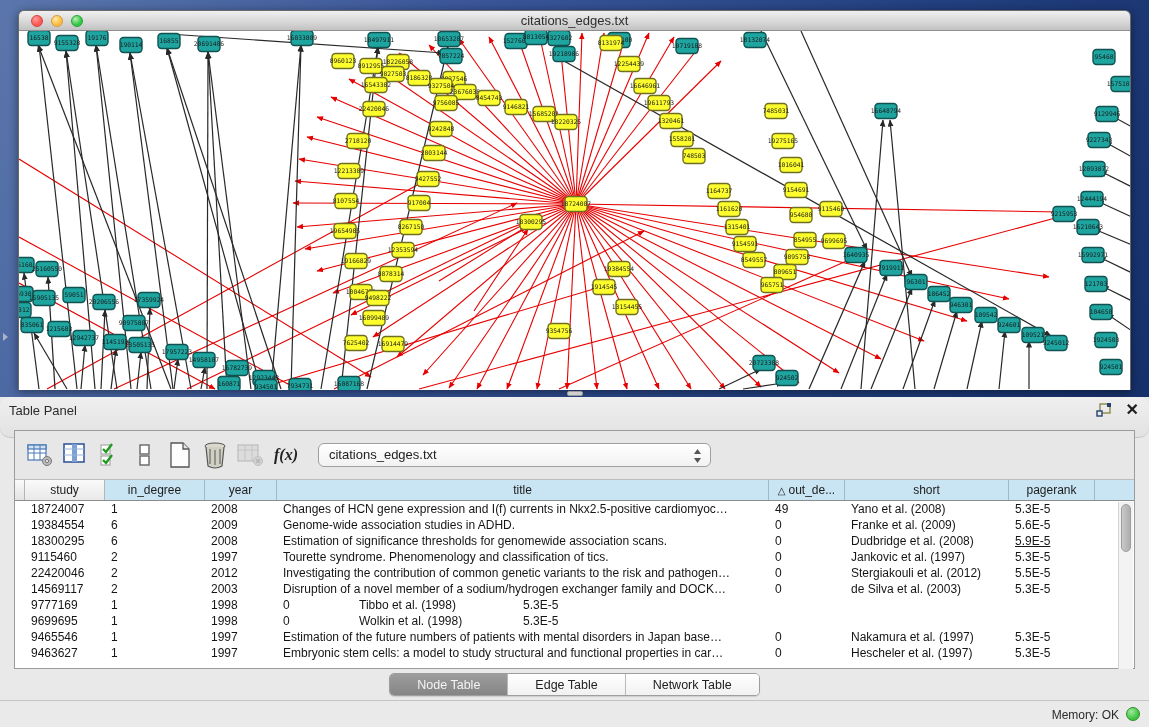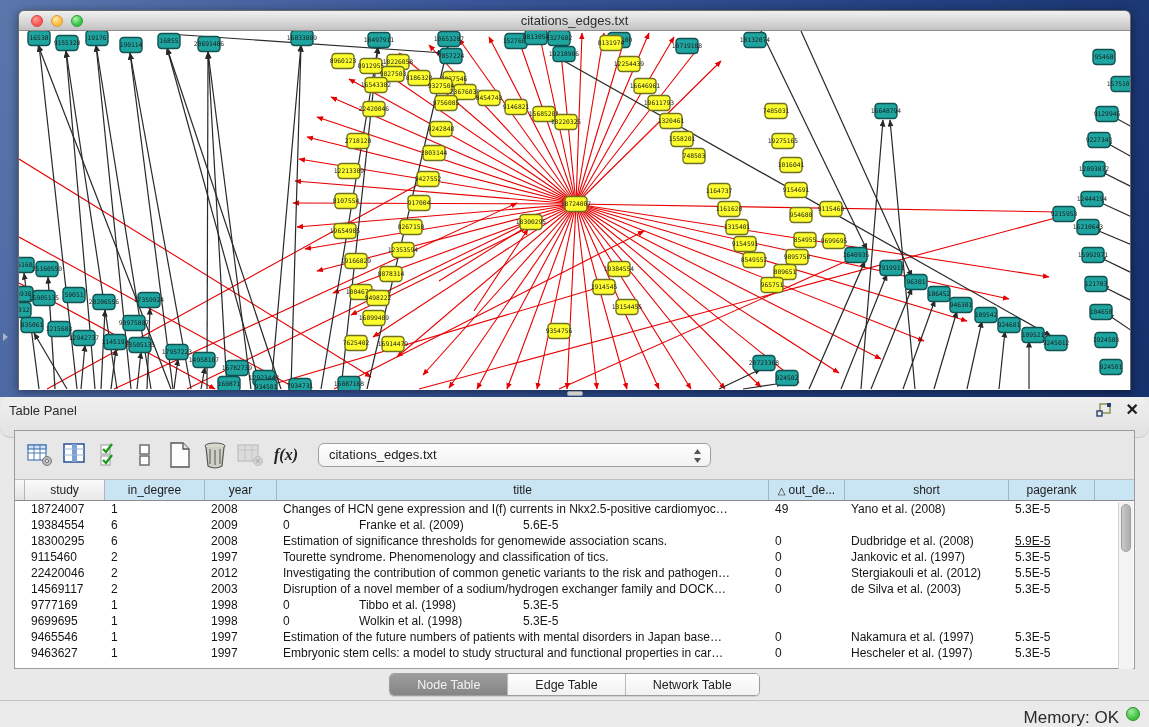--- a/index.html
+++ b/index.html
@@ -73,21 +73,21 @@
     display:flex; justify-content:center; }
   .segctl { display:flex; height:23px; border:1px solid #9e9e9e; border-radius:5px;
     overflow:hidden; background:#fff; box-shadow:0 1px 1px rgba(0,0,0,.12); }
   .seg { padding:0 27px; font-size:12.5px; display:flex; align-items:center;
     color:#222; background:linear-gradient(#ffffff,#f1f1f1); border-right:1px solid #b9b9b9; }
   .seg:last-child { border-right:none; }
   .seg.sel { background:linear-gradient(#9d9d9d,#858585); color:#f4f4f4; }
 
   .statusbar { position:absolute; left:0; top:700px; width:1149px; height:27px;
     background:#eaeaea; border-top:1px solid #c4c4c4; }
-  .mem { position:absolute; right:30px; top:7px; font-size:17px; color:#2b2b2b; }
+  .mem { position:absolute; right:30px; top:7px; font-size:12px; color:#2b2b2b; }
   .memdot { position:absolute; right:9px; top:6px; width:14px; height:14px; border-radius:50%;
     background:radial-gradient(circle at 35% 30%, #9fe89f,#3ec43e 65%); border:1px solid #2b8c2b; }
 </style>
 </head>
 <body>
 
 <div class="desktop">
   <div class="gwindow">
     <div class="titlebar">
       <span class="tl red"></span>
@@ -842,20 +842,21 @@
           <div class="tcell" style="width: 492px;">Changes of HCN gene expression and I(f) currents in Nkx2.5-positive cardiomyoc…</div>
           <div class="tcell" style="width: 76px;">49</div>
           <div class="tcell" style="width: 164px; text-align: center;">Yano et al. (2008)</div>
           <div class="tcell" style="width: 86px;">5.3E-5</div>
         </div>
         <div class="trow">
           <div class="tcell" style="width: 10px; padding: 0px;"></div>
           <div class="tcell" style="width: 80px;">19384554</div>
           <div class="tcell" style="width: 100px;">6</div>
           <div class="tcell" style="width: 72px;">2009</div>
+          <div class="tcell" style="width: 492px;">Genome-wide association studies in ADHD.</div>
           <div class="tcell" style="width: 76px;">0</div>
           <div class="tcell" style="width: 164px;">Franke et al. (2009)</div>
           <div class="tcell" style="width: 86px;">5.6E-5</div>
         </div>
         <div class="trow">
           <div class="tcell" style="width: 10px; padding: 0px;"></div>
           <div class="tcell" style="width: 80px;">18300295</div>
           <div class="tcell" style="width: 100px;">6</div>
           <div class="tcell" style="width: 72px;">2008</div>
           <div class="tcell" style="width: 492px;">Estimation of significance thresholds for genomewide association scans.</div>

